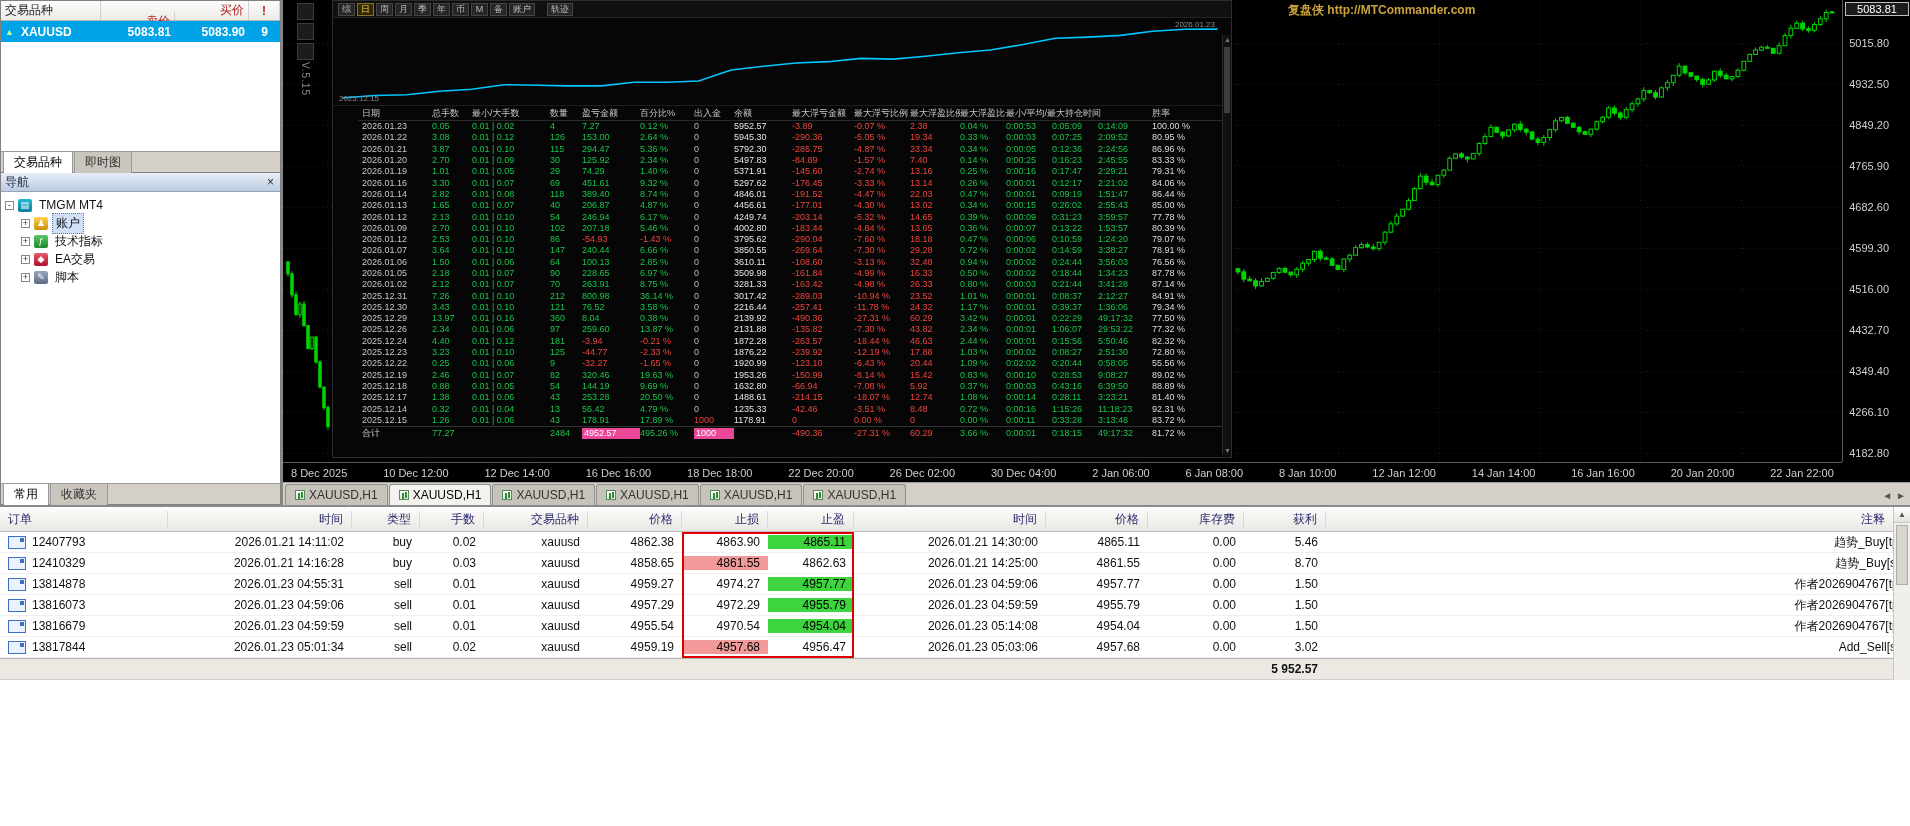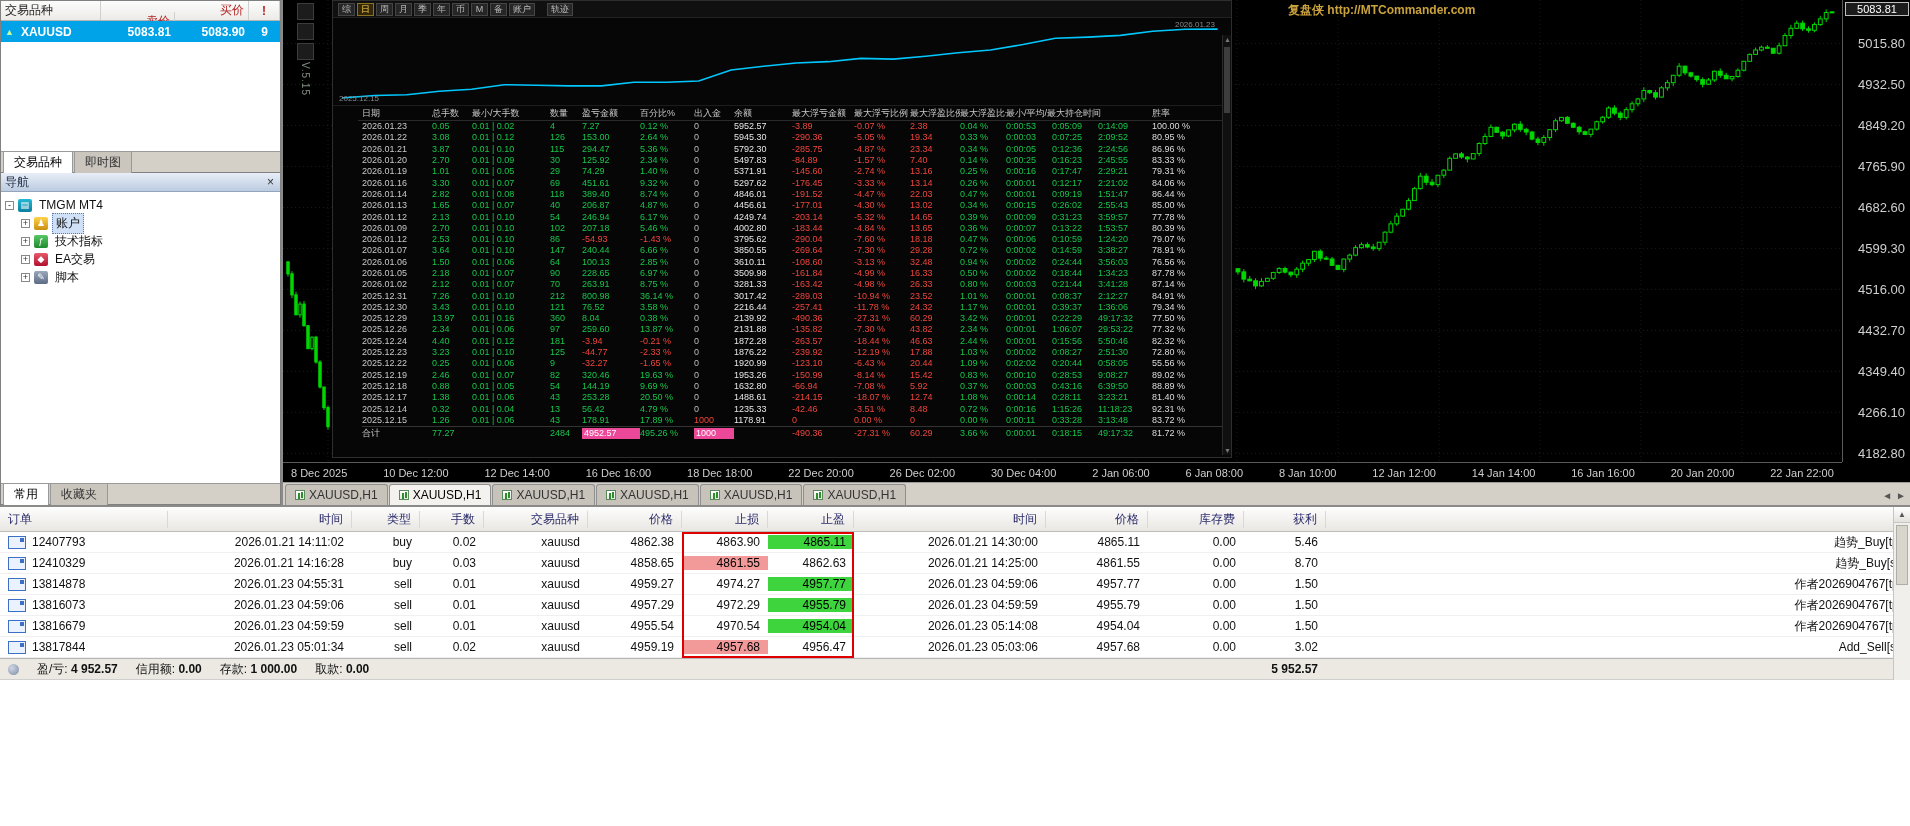--- a/index.html
+++ b/index.html
@@ -40,21 +40,21 @@
 .ti-scripts{background:linear-gradient(#9aa7bd,#5d6c85);}
 .tree-label{padding:1px 3px;}
 .tree-item.selected .tree-label{background:#cfe0f7;border:1px dotted #5b7aa8;}
 
 
 .right-col{grid-row:1;grid-column:2;display:flex;flex-direction:column;overflow:hidden;}
 .chart-area{position:relative;height:482px;background:#000;overflow:hidden;}
 .plot{position:absolute;left:0;top:0;width:1559px;height:462px;}
 .plot svg{position:absolute;left:0;top:0;width:100%;height:100%;}
 .price-axis{position:absolute;right:0;top:0;width:68px;height:462px;background:#000;border-left:1px solid #5a5a5a;}
-.price-label{position:absolute;right:5px;transform:translateY(-50%);color:#cfcfcf;font-size:13px;}
+.price-label{position:absolute;right:21px;transform:translateY(-50%);color:#cfcfcf;font-size:11px;}
 .current-price{position:absolute;right:1px;width:64px;text-align:center;background:#1b1b1b;border:1px solid #bdbdbd;color:#fff;font-size:11px;padding:0 2px;}
 .time-axis{position:absolute;left:0;bottom:0;width:1559px;height:20px;background:#000;border-top:1px solid #5a5a5a;display:flex;justify-content:space-between;align-items:center;padding:0 8px;}
 .time-label{color:#cfcfcf;font-size:11px;white-space:nowrap;}
 .watermark{position:absolute;left:1005px;top:2px;color:#c9a23c;font-size:12px;font-weight:bold;z-index:30;}
 .chart-tools{position:absolute;left:14px;top:3px;display:flex;flex-direction:column;gap:3px;z-index:5;}
 .tool-btn{width:17px;height:17px;background:#1c1c1c;border:1px solid #3c3c3c;color:#9a9a9a;font-size:10px;display:flex;align-items:center;justify-content:center;}
 .version-label{position:absolute;left:17px;top:62px;writing-mode:vertical-rl;color:#7d8d7d;font-size:10px;z-index:5;letter-spacing:1px;}
 
 
 .stats-panel{position:absolute;left:49px;top:0;width:900px;height:458px;background:#060606;border:1px solid #2e2e2e;z-index:20;display:flex;flex-direction:column;}
@@ -1081,20 +1081,21 @@
         <span>类型</span>
         <span>手数</span>
         <span>交易品种</span>
         <span>价格</span>
         <span>止损</span>
         <span>止盈</span>
         <span>时间</span>
         <span>价格</span>
         <span>库存费</span>
         <span>获利</span>
+        <span class=" last">注释</span>
       </div>
     <div class="orders-body" id="orders-body">
       <div class="annotation-box"></div>
     <div class="order-row orders-grid">
           <span class="oc0">
             <span class="order-icon"></span>
             <span style="padding: 0px;">12407793</span>
           </span>
           <span>2026.01.21 14:11:02</span>
           <span>buy</span>
@@ -1194,27 +1195,20 @@
           <span class="cell-hl-red">4957.68</span>
           <span>4956.47</span>
           <span>2026.01.23 05:03:06</span>
           <span>4957.68</span>
           <span>0.00</span>
           <span>3.02</span>
           <span>Add_Sell[sl]</span>
         </div>
       </div>
     <div class="balance-row orders-grid">
-      <span class="balance-left">
-        <span class="balance-icon"></span>
-        <span><span>盈/亏:</span> <b>4 952.57</b></span>
-        <span><span>信用额:</span> <b>0.00</b></span>
-        <span><span>存款:</span> <b>1 000.00</b></span>
-        <span><span>取款:</span> <b>0.00</b></span>
-      </span>
       <span class="balance-val">5 952.57</span>
     </div>
     <div class="terminal-rest"></div>
     <div class="term-scroll">
       <div class="sc-up">▲</div>
       <div class="sc-thumb"></div>
     </div>
   </div>
 </div>
 

